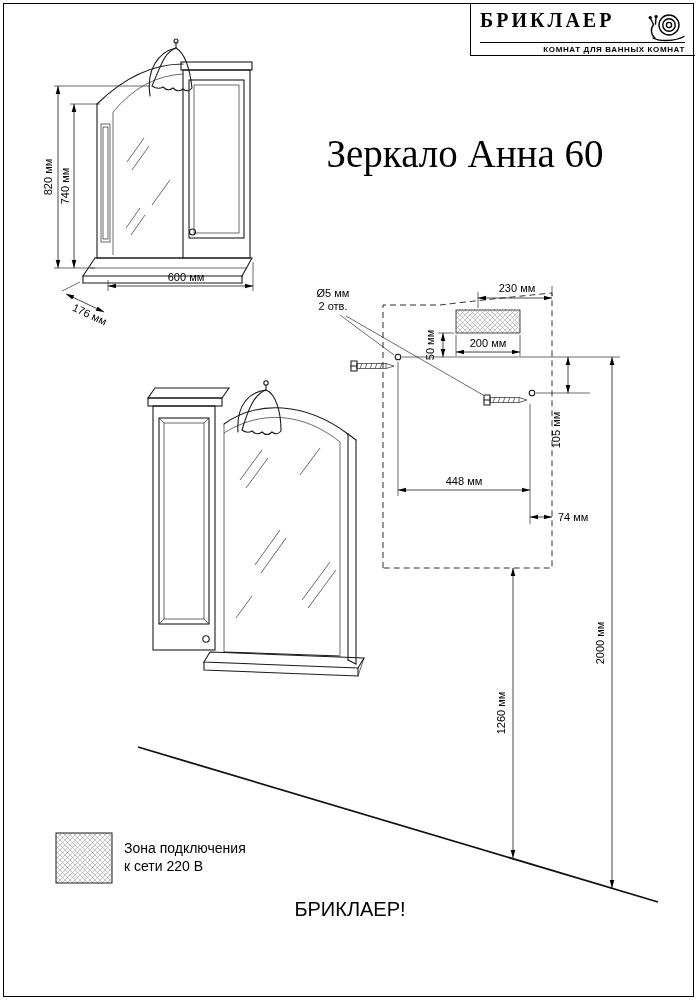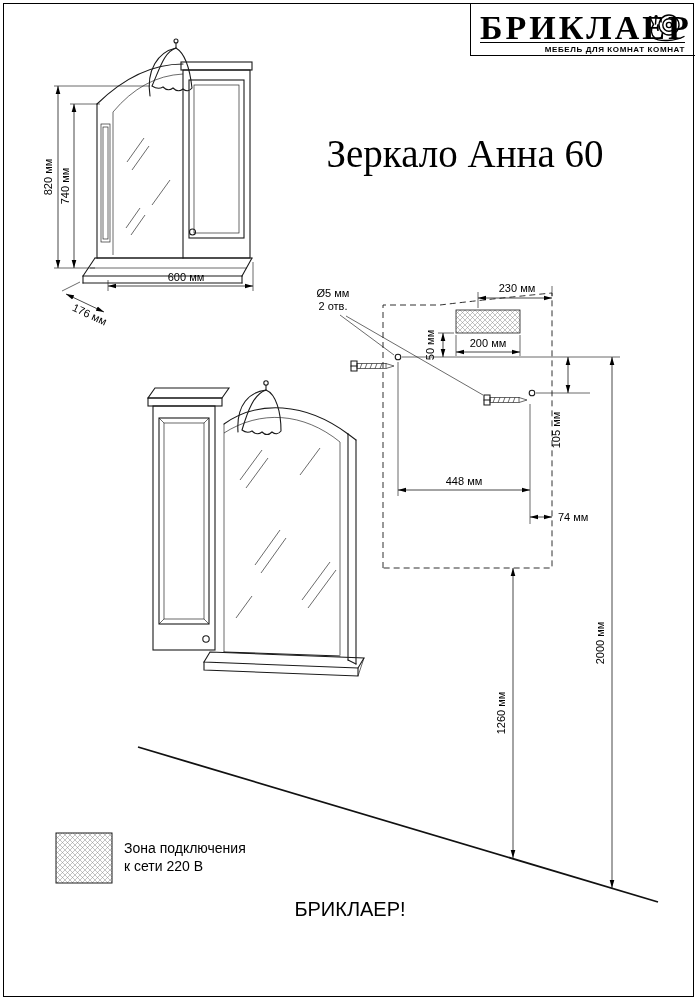--- a/index.html
+++ b/index.html
@@ -12,21 +12,21 @@
   .thin{fill:none;stroke:#1a1a1a;stroke-width:.65;}
   .dim{fill:none;stroke:#1a1a1a;stroke-width:.8;}
   .dash{fill:none;stroke:#1a1a1a;stroke-width:.9;stroke-dasharray:6 4;}
   .dtext{font:11px "Liberation Sans",sans-serif;fill:#000;}
   .ltext{font:14px "Liberation Sans",sans-serif;fill:#000;}
   
   .logo-box{position:absolute;left:470px;top:3px;width:224px;height:52px;
             border-left:1px solid #000;border-bottom:1px solid #000;}
   .brand-name{position:absolute;left:9px;top:6px;
               font-family:"Liberation Serif",serif;font-weight:bold;
-              font-size:34px;letter-spacing:3px;}
+              font-size:20px;letter-spacing:3px;}
   .logo-rule{position:absolute;left:9px;right:10px;top:39px;height:1px;background:#000;}
   .brand-tagline{position:absolute;right:10px;top:42px;font-size:8px;font-weight:bold;
                  letter-spacing:.6px;}
   .snail{position:absolute;right:4px;top:2px;}
   
   .title{position:absolute;left:295px;top:131px;width:340px;text-align:center;
          font-family:"Liberation Serif",serif;font-weight:normal;font-size:39px;}
   
   .warning{position:absolute;left:36px;top:898px;width:628px;}
   .warning-title{text-align:center;font-size:20px;margin-bottom:6px;}
@@ -241,20 +241,20 @@
       <circle cx="24" cy="20" r="2.6"></circle>
       <path d="M8,33 C14,36.5 30,36.5 39,31.5"></path>
       <path d="M10,33 C6,30 5,24 8.5,19.5"></path>
       <line x1="8.5" y1="19.5" x2="5.5" y2="13.5"></line>
       <line x1="10.5" y1="19" x2="11" y2="12.5"></line>
       <circle cx="5.2" cy="12.6" r="1" fill="#000"></circle>
       <circle cx="11.1" cy="11.6" r="1" fill="#000"></circle>
     </g>
   </svg>
   <div class="logo-rule"></div>
-  <div class="brand-tagline">МЕБЕЛЬ ДЛЯ КОМНАТ КОМНАТ</div>
+  <div class="brand-tagline">КОМНАТ ДЛЯ ВАННЫХ КОМНАТ</div>
 </div>
 
 <div class="title">Зеркало Анна 60</div>
 
 <div class="warning">
   <div class="warning-title">БРИКЛАЕР!</div>
 </div>
 
 </body></html>

